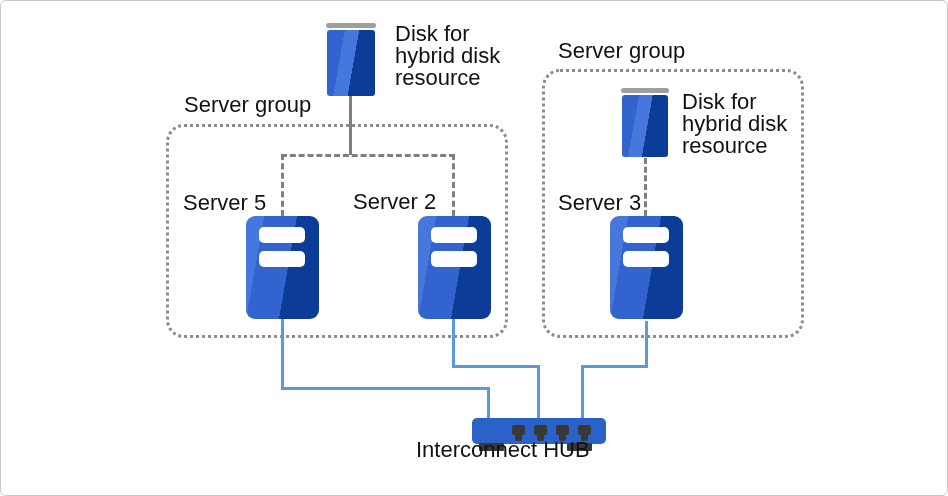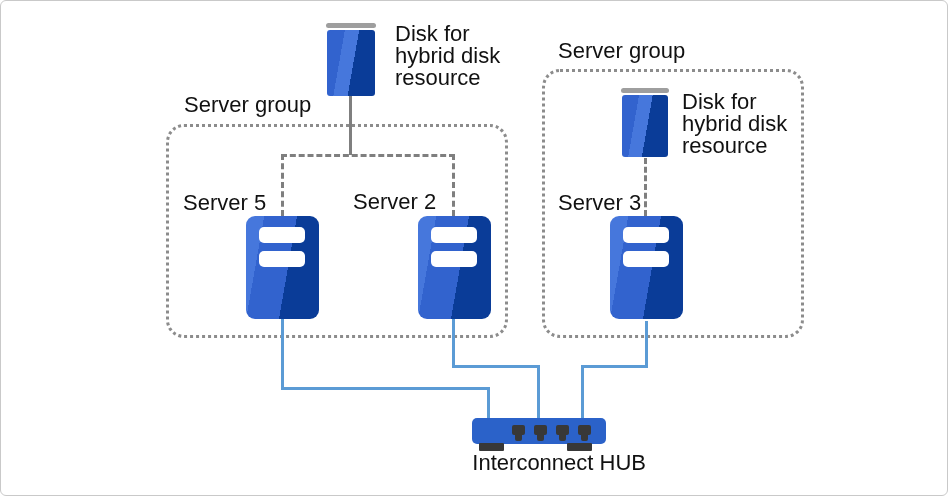--- a/index.html
+++ b/index.html
@@ -88,21 +88,21 @@
     position:absolute; top:7px; width:13px; height:10px;
     background:var(--port-dark); border-radius:2px;
   }
   .hub-port::after{
     content:""; position:absolute; left:3px; top:10px; width:7px; height:6px;
     background:var(--port-dark); border-radius:0 0 2px 2px;
   }
   .port-1{left:40px;} .port-2{left:62px;} .port-3{left:84px;} .port-4{left:106px;}
   .hub-foot{position:absolute; top:25px; width:25px; height:8px; background:var(--port-dark); border-radius:1px;}
   .foot-l{left:7px;} .foot-r{left:95px;}
-  #hub-label{left:415px; top:451px; width:230px; text-align:right;}
+  #hub-label{left:415px; top:438px; width:230px; text-align:left;}
 </style>
 </head>
 <body>
 
 <div class="canvas">
 
   <div class="group-box" id="group1"></div>
   <div class="group-box" id="group2"></div>
   <div class="label" id="group1-label">Server group</div>
   <div class="label" id="group2-label">Server group</div>

